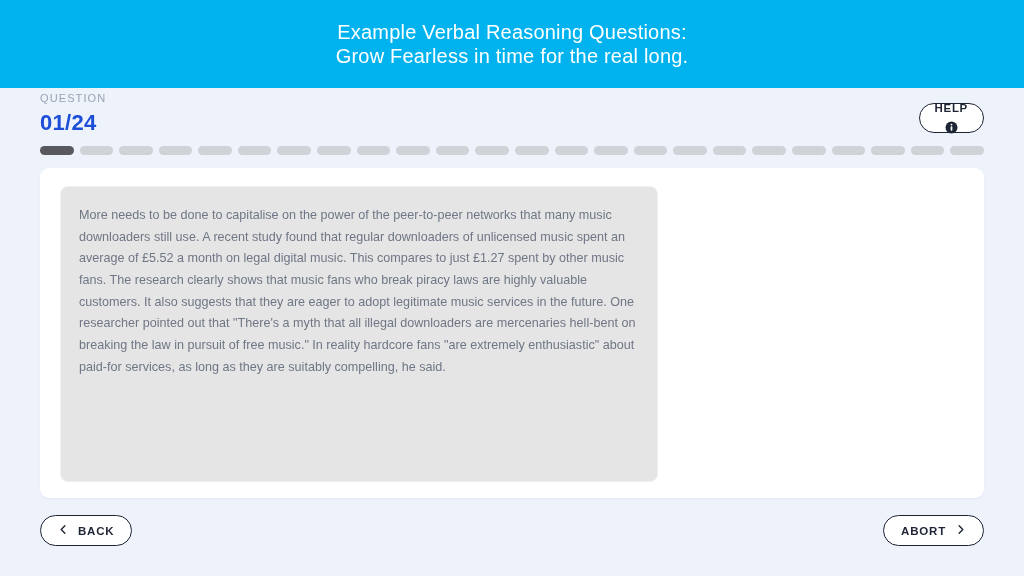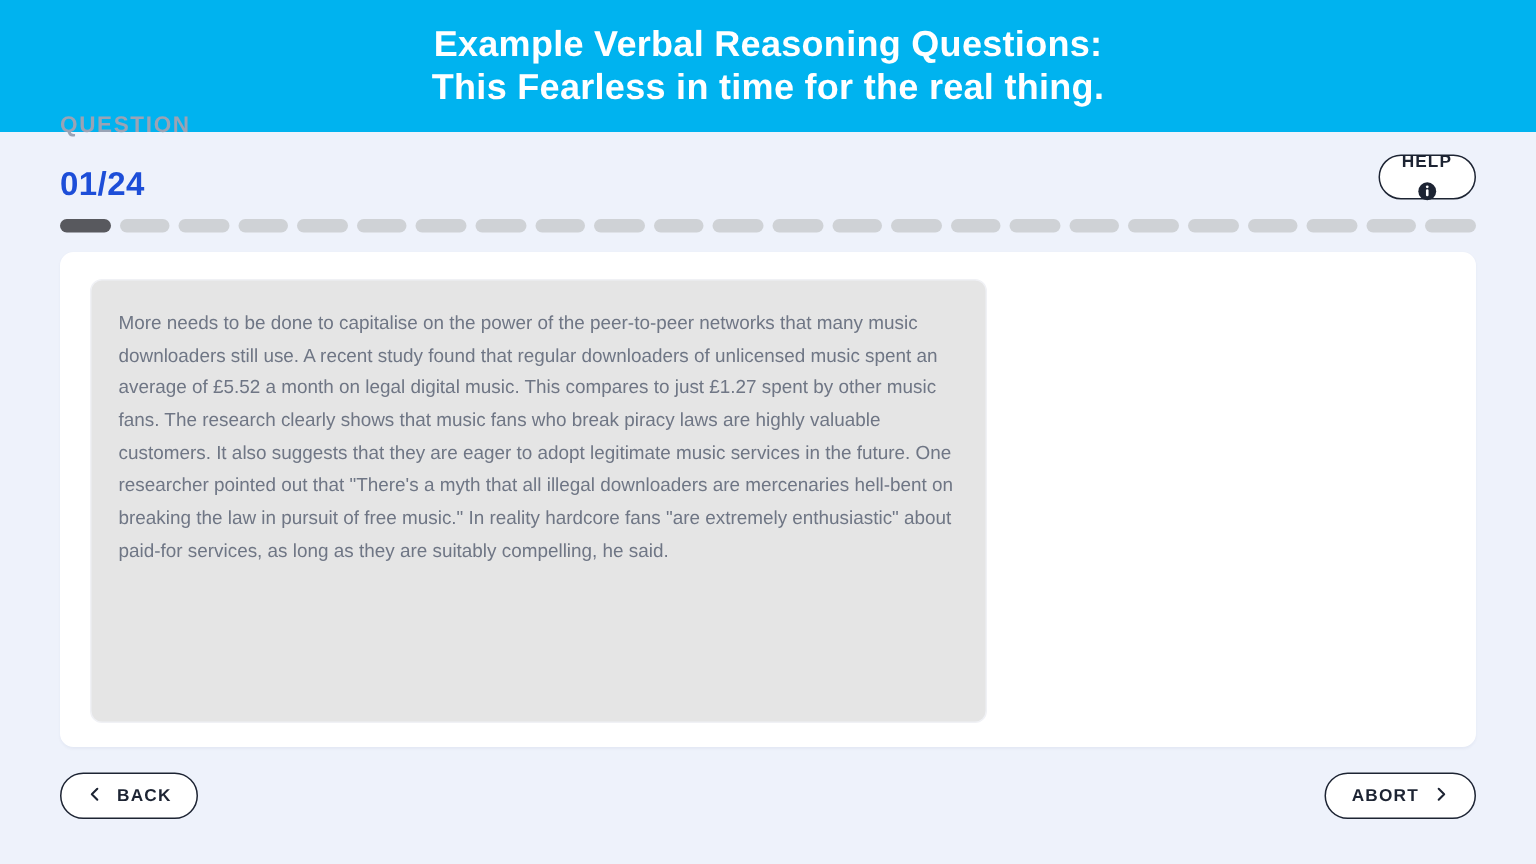--- a/index.html
+++ b/index.html
@@ -20,22 +20,22 @@
     height: 88px;
     background: #00b3ef;
     color: #ffffff;
     display: flex;
     flex-direction: column;
     align-items: center;
     justify-content: center;
     line-height: 1.22;
   }
   .banner-line {
-    font-size: 24px;
-    font-weight: 700;
+    font-size: 20px;
+    font-weight: 400;
     letter-spacing: 0.2px;
   }
 
   
   .page {
     position: relative;
     height: 488px;
     background: #eef2fb;
     padding: 0 40px;
     box-sizing: border-box;
@@ -47,25 +47,25 @@
     align-items: flex-end;
     justify-content: space-between;
     padding-top: 14px;
     height: 46px;
     box-sizing: border-box;
   }
   .qcounter {
     line-height: 1;
   }
   .qcounter-label {
-    font-size: 15px;
+    font-size: 11px;
     letter-spacing: 1.1px;
     color: #9aa3b5;
-    font-weight: 700;
-    margin-bottom: 21px;
+    font-weight: 400;
+    margin-bottom: 8px;
   }
   .qcounter-value {
     font-size: 22px;
     font-weight: 700;
     color: #1d4ed8;
     letter-spacing: 0.3px;
   }
 
   .topbuttons {
     display: flex;
@@ -219,21 +219,21 @@
     letter-spacing: 0.8px;
     color: #1d2433;
   }
   .chev { display: block; }
 </style>
 </head>
 <body>
 
 <div class="banner">
   <div class="banner-line">Example Verbal Reasoning Questions:</div>
-  <div class="banner-line">This Fearless in time for the real thing.</div>
+  <div class="banner-line">Grow Fearless in time for the real long.</div>
 </div>
 
 <div class="page">
 
   <div class="topbar">
 
     <div class="qcounter">
       <div class="qcounter-label">QUESTION</div>
       <div class="qcounter-value">01/24</div>
     </div>

